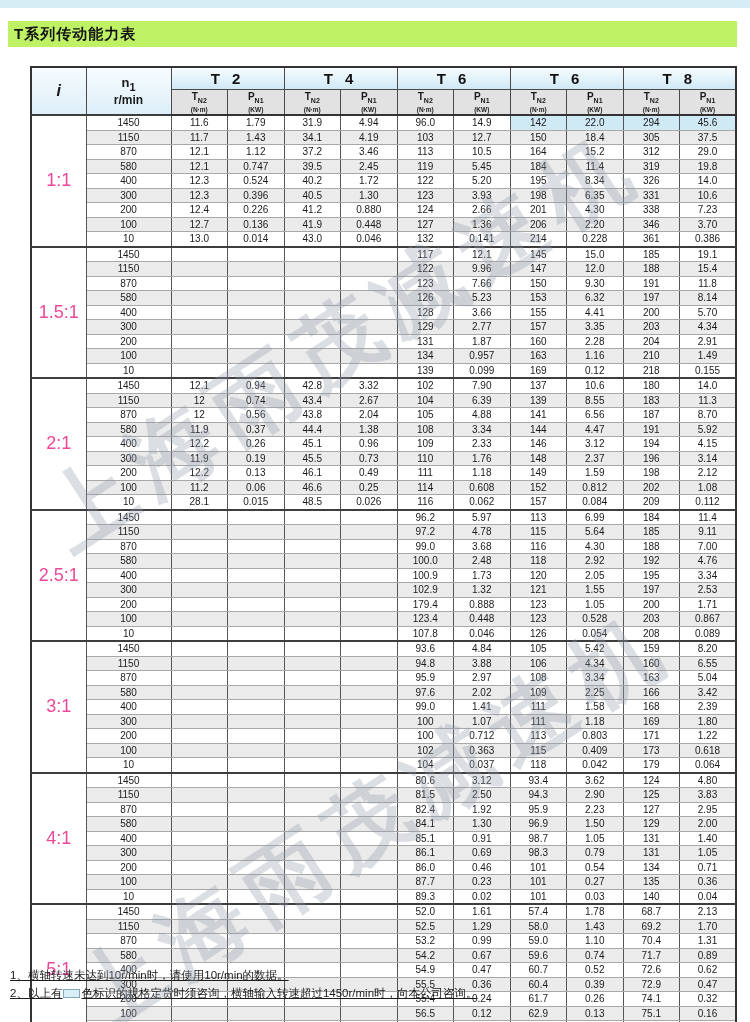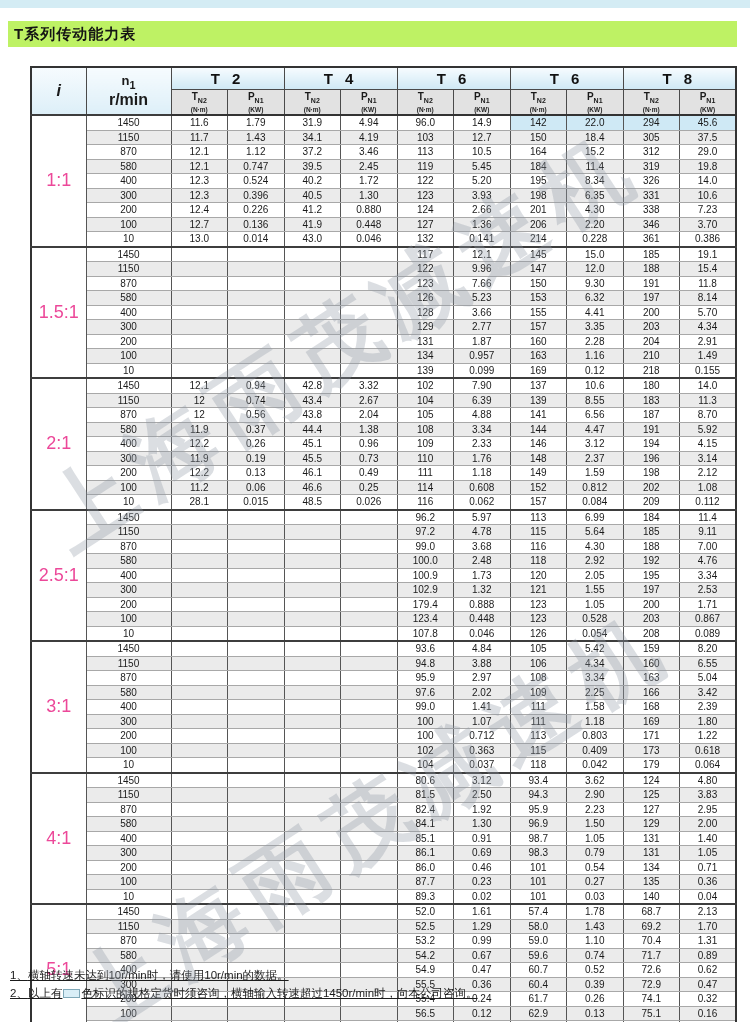--- a/index.html
+++ b/index.html
@@ -29,21 +29,21 @@
   thead th { border:1px solid #4a4a4a; }
   .th-group {
     height:22px; font-size:15px; font-weight:bold; letter-spacing:4px;
     background:linear-gradient(#f6fbfe, #cfe9f5); color:#111;
   }
   .th-i {
     background:linear-gradient(#f6fbfe, #ddeff8);
     font-size:16px; font-style:italic; font-weight:bold;
   }
   .th-n1 { background:linear-gradient(#f6fbfe, #ddeff8); font-size:13px; font-weight:bold; }
-  .th-n1 .n1unit { font-size:16px; font-weight:bold; margin-top:1px; }
+  .th-n1 .n1unit { font-size:12px; font-weight:bold; margin-top:1px; }
   .subth { height:26px; background:#e2e2e2; border-bottom:2px solid #333 !important; }
   .subm { display:block; font-size:10px; font-weight:bold; line-height:11px; }
   .subm sub { font-size:7px; }
   .subu { display:block; font-size:6.5px; line-height:7px; color:#222; }
 
   
   tbody td {
     height:13.5px; line-height:13.5px; font-size:10px;
     border-left:1px solid #555; border-right:1px solid #555;
     border-top:1px solid #a8a8a8; border-bottom:1px solid #a8a8a8;

